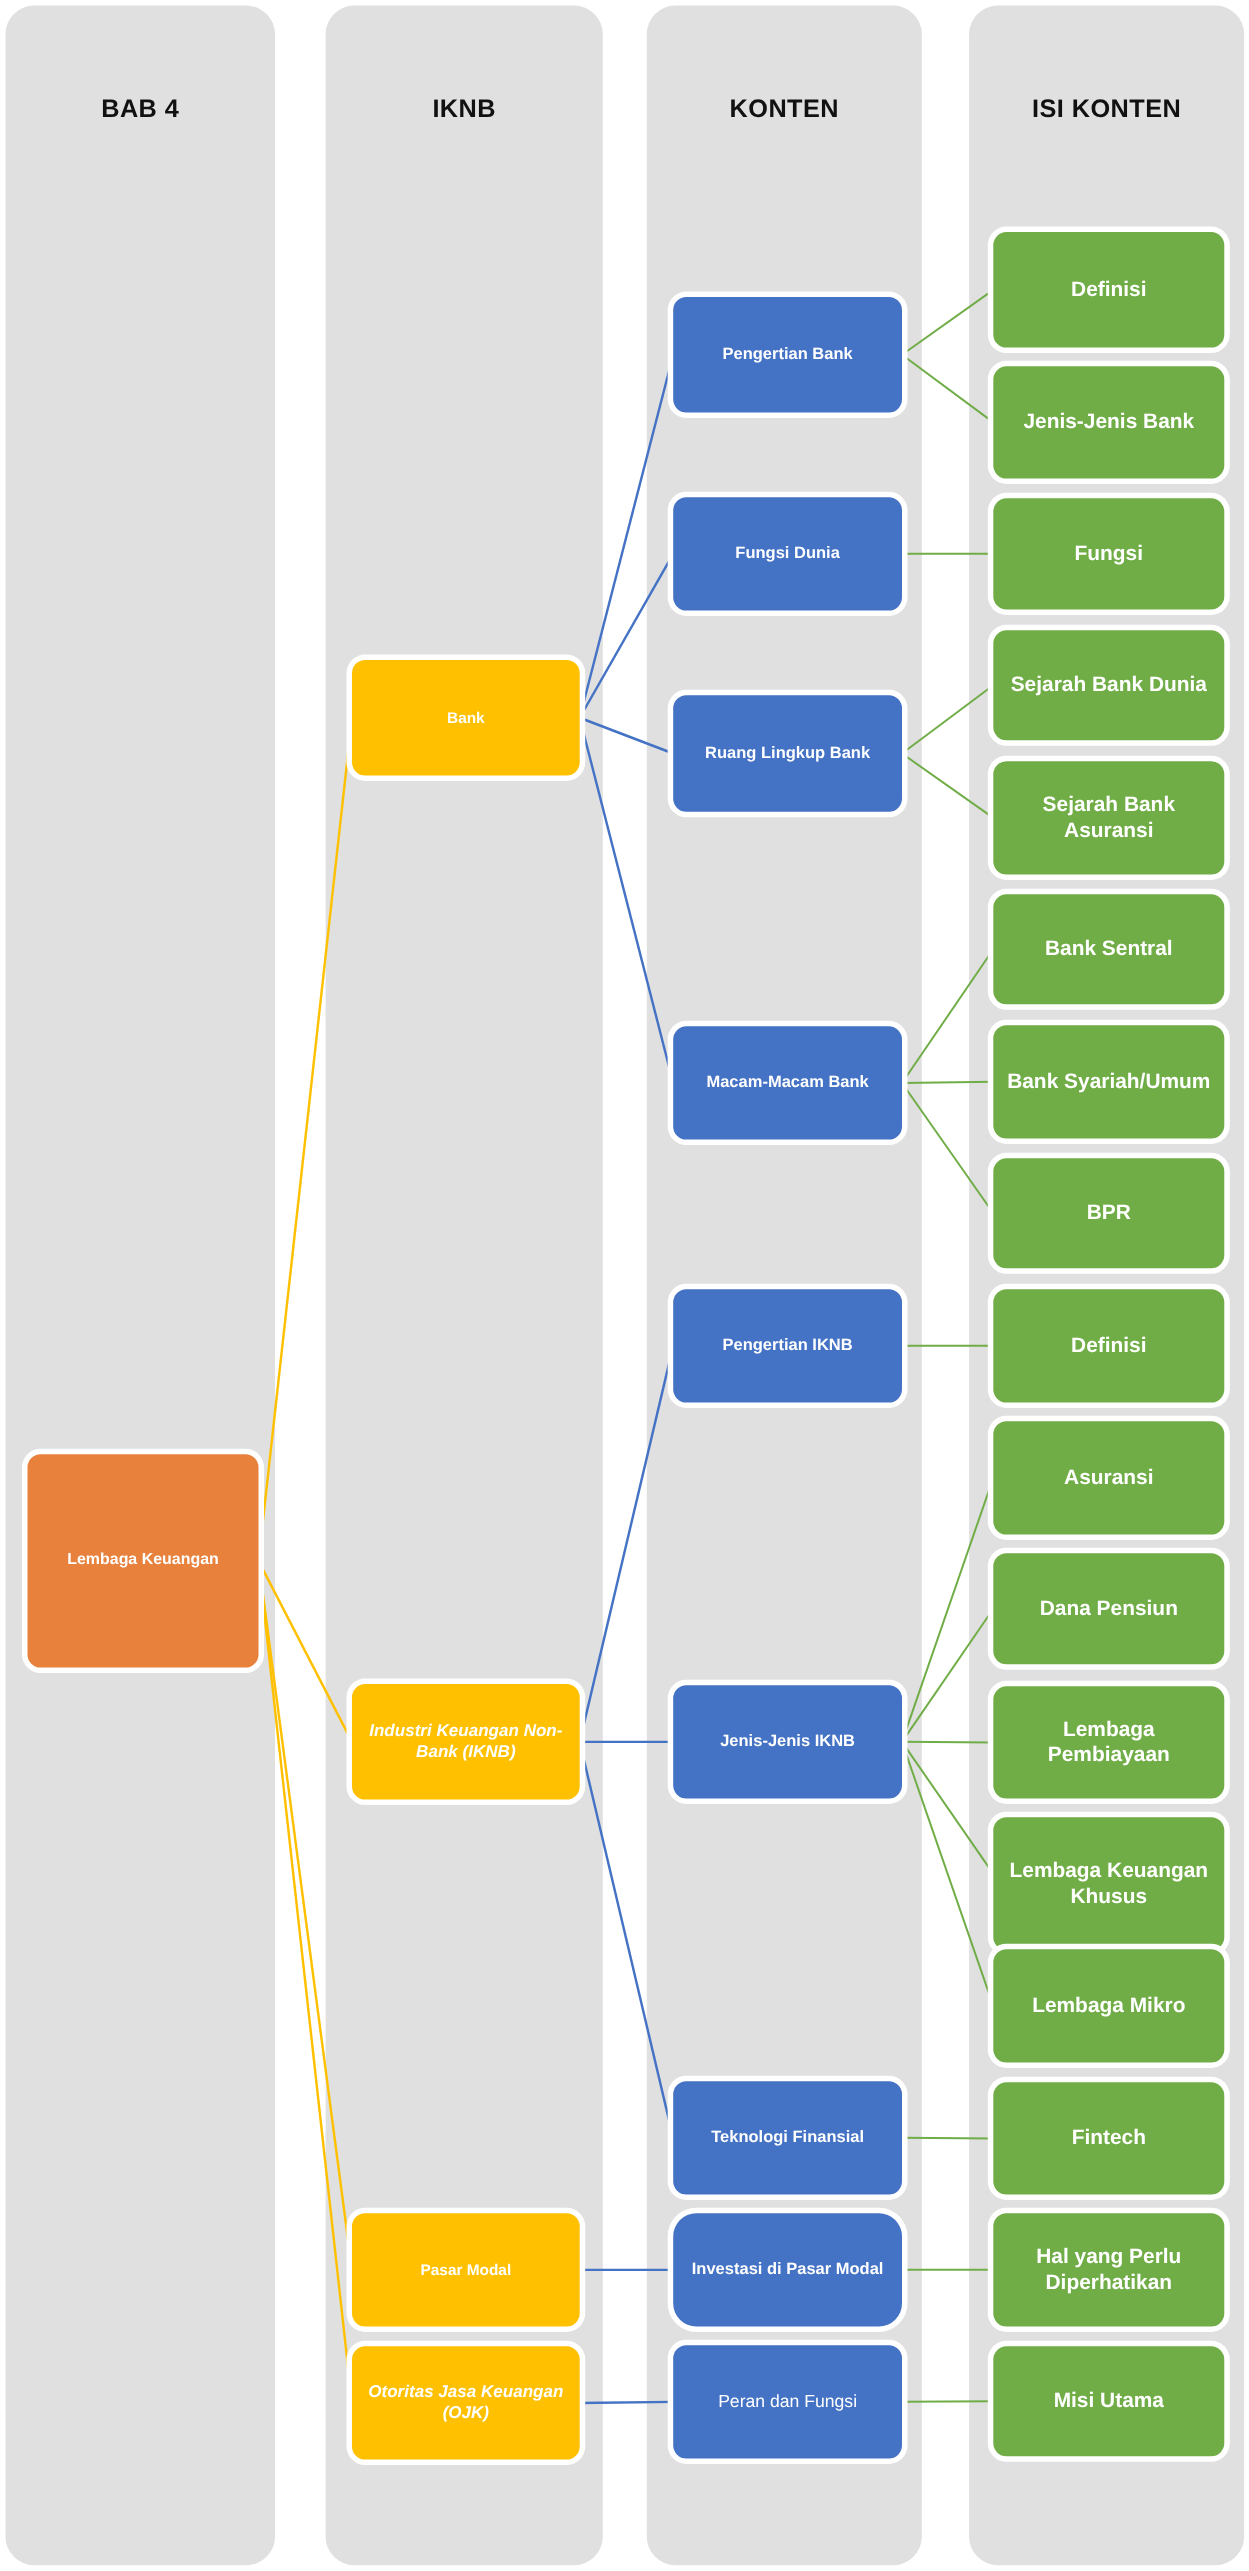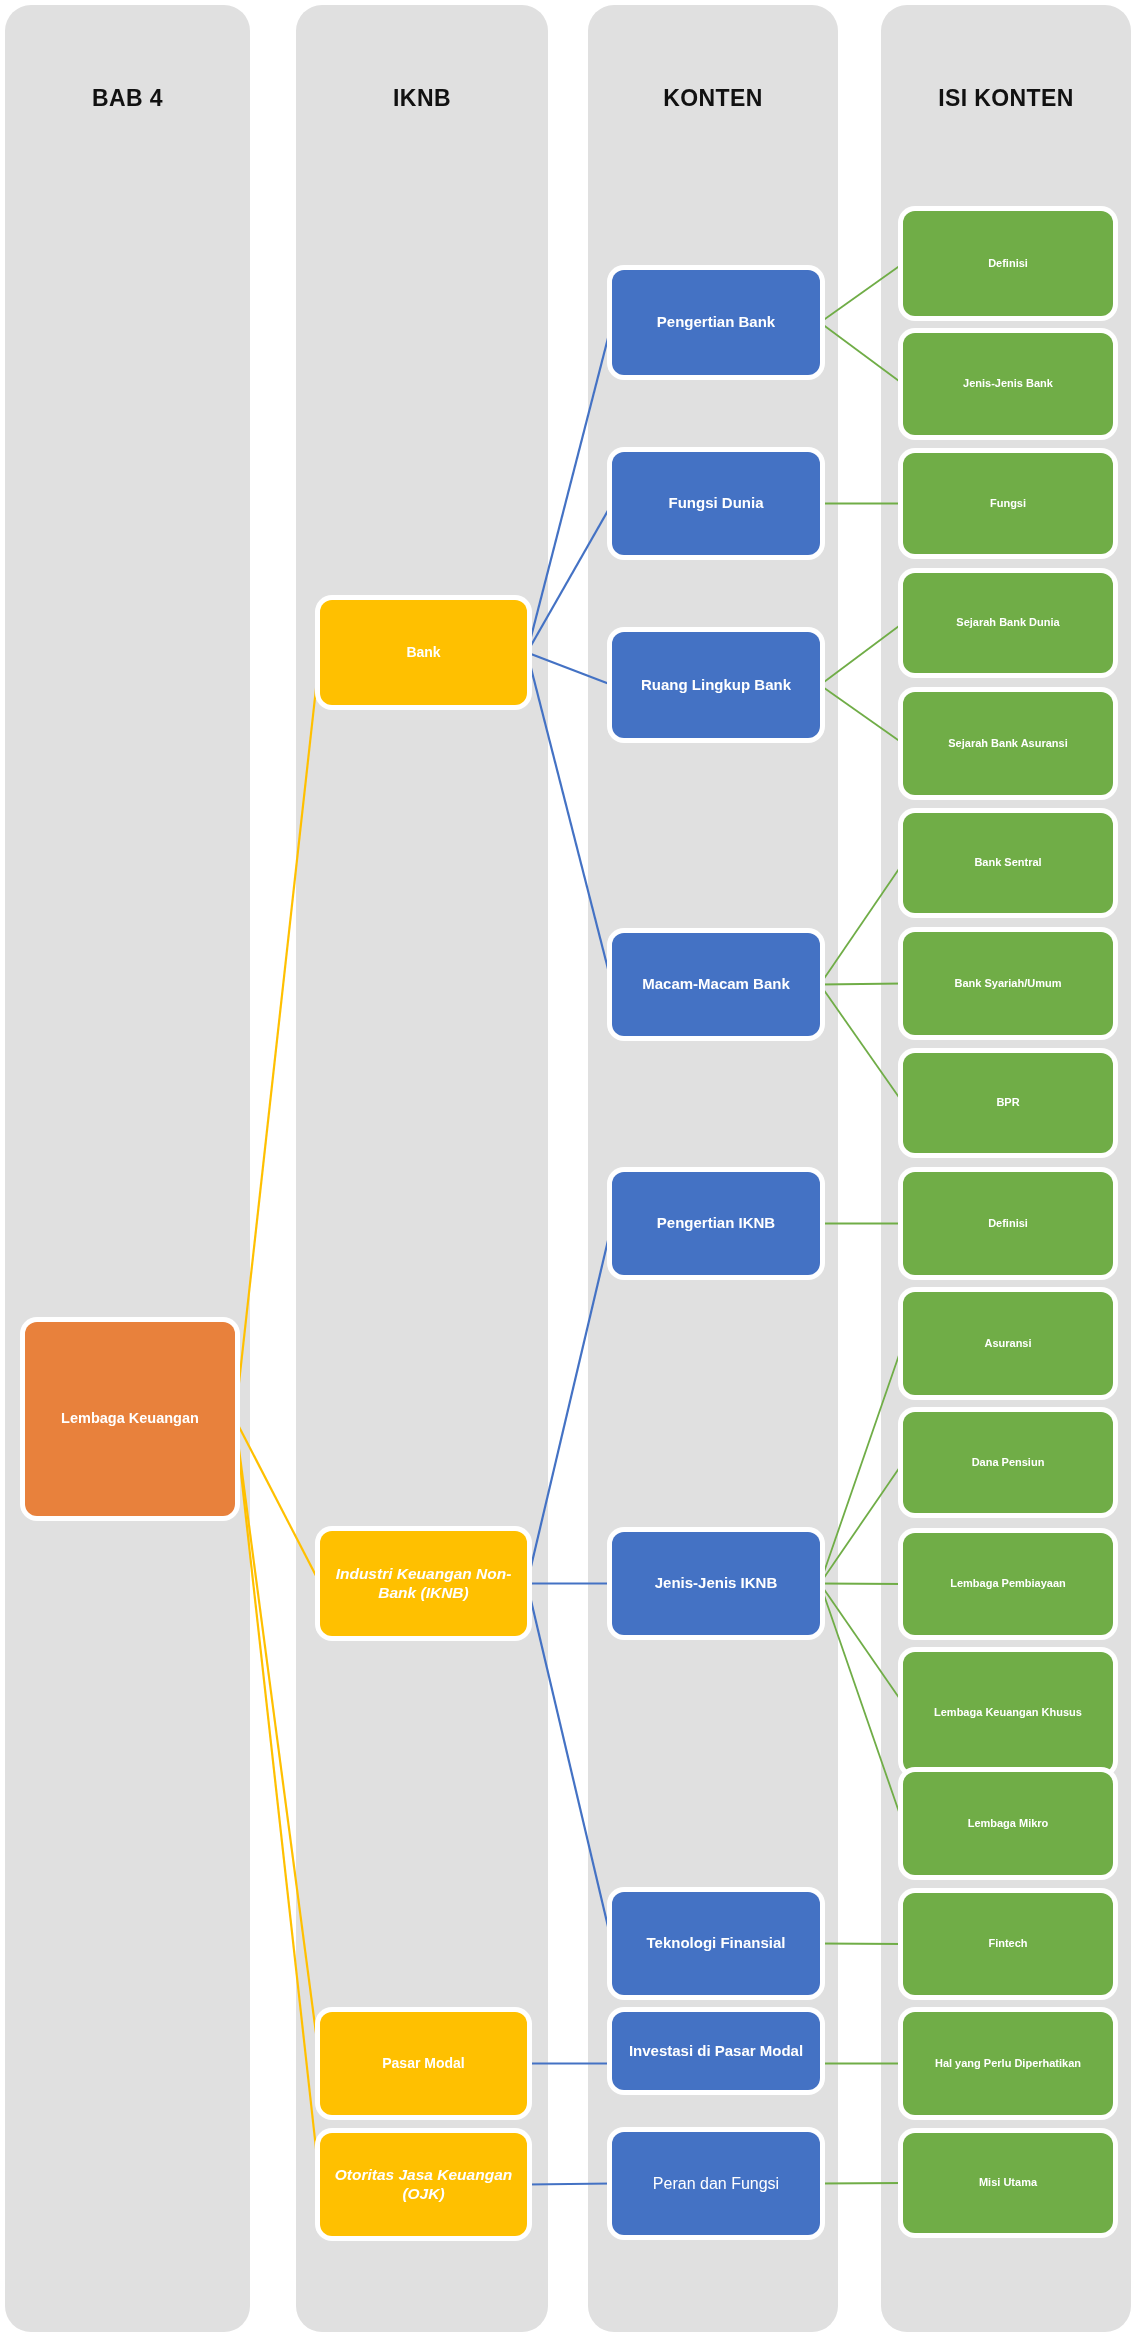--- a/index.html
+++ b/index.html
@@ -17,21 +17,21 @@
   .node{position:absolute;border-radius:12px;box-sizing:border-box;
         display:flex;align-items:center;justify-content:center;text-align:center;
         color:#ffffff;font-weight:bold;line-height:1.22;
         box-shadow:0 0 0 5px #ffffff;}
   .node span{display:block;padding:0 9px;}
   .n-root{background:#E8813C;font-size:14.5px;}
   .n-mod{background:#FFC000;font-size:14px;}
   .n-mod.italic{font-style:italic;font-weight:bold;font-size:15.5px;}
   .n-kon{background:#4472C4;font-size:15px;}
   .n-kon.regular{font-weight:normal;font-size:16px;}
-  .n-isi{background:#70AD47;font-size:11px;}
+  .n-isi{background:#70AD47;font-size:19px;}
 </style>
 </head>
 <body>
 
 <div id="stage">
 
   <div class="column" style="left:5px;top:5px;width:245px;height:2327px;">
     <div class="col-title" style="top:80px;">BAB 4</div>
   </div>
   <div class="column" style="left:296px;top:5px;width:252px;height:2327px;">
@@ -107,21 +107,21 @@
       </div>
       <div class="node n-kon" style="left: 612px; top: 1172px; width: 208px; height: 103px;">
         <span>Pengertian IKNB</span>
       </div>
       <div class="node n-kon" style="left: 612px; top: 1532px; width: 208px; height: 103px;">
         <span>Jenis-Jenis IKNB</span>
       </div>
       <div class="node n-kon" style="left: 612px; top: 1892px; width: 208px; height: 103px;">
         <span>Teknologi Finansial</span>
       </div>
-      <div class="node n-kon" style="left: 612px; top: 2012px; width: 208px; height: 78px;">
+      <div class="node n-kon" style="left: 612px; top: 2012px; width: 208px; height: 103px; border-radius: 21px;">
         <span>Investasi di Pasar Modal</span>
       </div>
       <div class="node n-kon regular" style="left: 612px; top: 2132px; width: 208px; height: 103px;">
         <span>Peran dan Fungsi</span>
       </div>
       <div class="node n-isi" style="left: 903px; top: 211px; width: 210px; height: 105px;">
         <span>Definisi</span>
       </div>
       <div class="node n-isi" style="left: 903px; top: 333px; width: 210px; height: 102px;">
         <span>Jenis-Jenis Bank</span>

